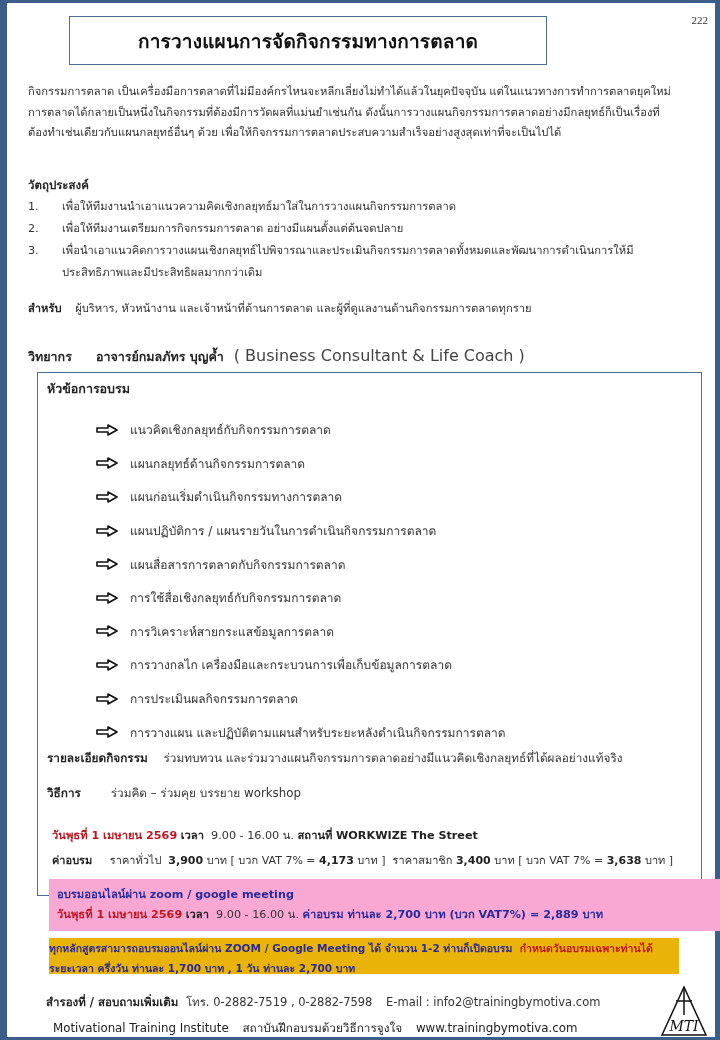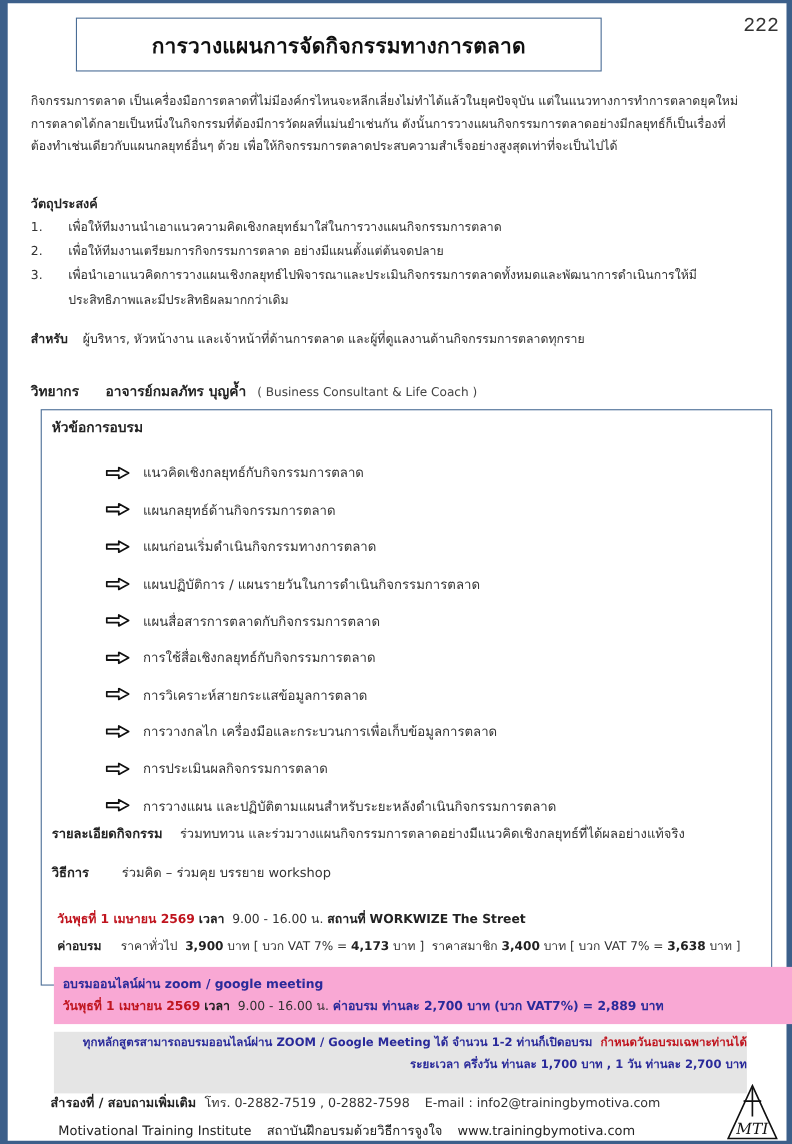--- a/index.html
+++ b/index.html
@@ -1,52 +1,52 @@
 <!DOCTYPE html>
 <html><head>
 <meta charset="utf-8">
 <style>
   * { box-sizing: border-box; margin: 0; padding: 0; }
   html, body { width: 720px; height: 1040px; background: #ffffff; }
   body { font-family: "DejaVu Sans", "Liberation Sans", sans-serif; color: #333; position: relative; overflow: hidden; }
   .frame { position: absolute; left: 0; top: 0; width: 720px; height: 1040px; border: 3px solid #3c5f8a; border-left-width: 7px; border-right-width: 5px; border-bottom-width: 3px; }
-  .page-num { position: absolute; right: 12px; top: 14px; font-size: 18px; color: #333; font-family: Liberation Mono, monospace; }
+  .page-num { position: absolute; right: 12px; top: 14px; font-size: 11px; color: #333; font-family: Liberation Serif, serif; }
   .title-box { position: absolute; left: 69px; top: 16px; width: 478px; height: 49px; border: 1px solid #4a6d96; display: flex; align-items: center; justify-content: center; }
   .title-box h1 { font-size: 19px; font-weight: bold; color: #111; font-family: "DejaVu Sans", sans-serif; letter-spacing: 0.2px; }
   .intro { position: absolute; left: 28px; top: 82px; width: 660px; font-size: 11.2px; line-height: 20.5px; color: #333; }
   .obj-title { position: absolute; left: 28px; top: 176px; font-size: 11.5px; font-weight: bold; color: #222; }
   .obj-list { position: absolute; left: 28px; top: 196px; width: 660px; font-size: 11.2px; line-height: 22px; color: #333; }
   .obj-item { display: flex; }
   .obj-num { width: 34px; flex: none; }
   .obj-cont { padding-left: 34px; }
   .for-row { position: absolute; left: 28px; top: 299px; font-size: 11.2px; color: #333; }
   .for-row .lbl { font-weight: bold; color: #222; margin-right: 10px; }
   .speaker { position: absolute; left: 28px; top: 346px; font-size: 12.5px; color: #222; }
   .speaker .lbl { font-weight: bold; margin-right: 20px; }
   .speaker .name { font-weight: bold; margin-right: 6px; }
-  .speaker .role { font-weight: normal; color: #444; font-size: 11px; }
+  .speaker .role { font-weight: normal; color: #444; font-size: 16px; }
   .topics-box { position: absolute; left: 37px; top: 372px; width: 665px; height: 524px; border: 1px solid #4a6d96; }
   .topics-head { position: absolute; left: 9px; top: 6px; font-size: 12.5px; font-weight: bold; color: #222; }
   .topics { position: absolute; left: 58px; top: 40px; }
   .topic { display: flex; align-items: center; height: 33.6px; font-size: 12px; color: #333; }
   .arrow { width: 22px; height: 12px; margin-right: 12px; flex: none; }
   .detail-row { position: absolute; left: 9px; top: 375px; font-size: 11.8px; color: #333; }
   .detail-row .lbl { font-weight: bold; color: #222; margin-right: 12px; }
   .method-row { position: absolute; left: 9px; top: 410px; font-size: 11.8px; color: #333; }
   .method-row .lbl { font-weight: bold; color: #222; margin-right: 26px; }
   .date-row { position: absolute; left: 52px; top: 826px; font-size: 11.2px; color: #333; }
   .red { color: #c0151f; font-weight: bold; }
   .bold { font-weight: bold; color: #222; }
   .date-row .venue-lbl { font-weight: bold; color: #222; }
   .fee-row { position: absolute; left: 52px; top: 851px; font-size: 11px; color: #333; }
   .fee-row .lbl { font-weight: bold; color: #222; margin-right: 14px; }
   .online-box { position: absolute; left: 49px; top: 879px; width: 713px; height: 52px; background: #f9a8d4; padding: 6px 8px; font-size: 11.2px; line-height: 20px; }
   .online-title { color: #2a2a9a; font-weight: bold; }
   .blue { color: #2a2a9a; font-weight: bold; }
-  .yellow-box { position: absolute; left: 49px; top: 938px; width: 630px; height: 56px; background: #e5e5e5; text-align: right; font-size: 10.5px; line-height: 20px; color: #2a2a9a; font-weight: bold; }
+  .yellow-box { position: absolute; left: 49px; top: 938px; width: 630px; height: 36px; background: #eab308; text-align: left; font-size: 10.5px; line-height: 20px; color: #2a2a9a; font-weight: bold; }
   .yellow-box .red-note { color: #c0151f; }
   .contact { position: absolute; left: 46px; top: 993px; font-size: 11.5px; color: #333; }
   .contact .lbl { font-weight: bold; color: #222; margin-right: 4px; }
   .contact .email { margin-left: 10px; }
   .footer { position: absolute; left: 53px; top: 1018px; font-size: 11.8px; color: #222; }
   .footer span { margin-right: 10px; }
   .logo { position: absolute; left: 660px; top: 985px; width: 48px; height: 52px; }
 </style>
 </head>
 <body>

